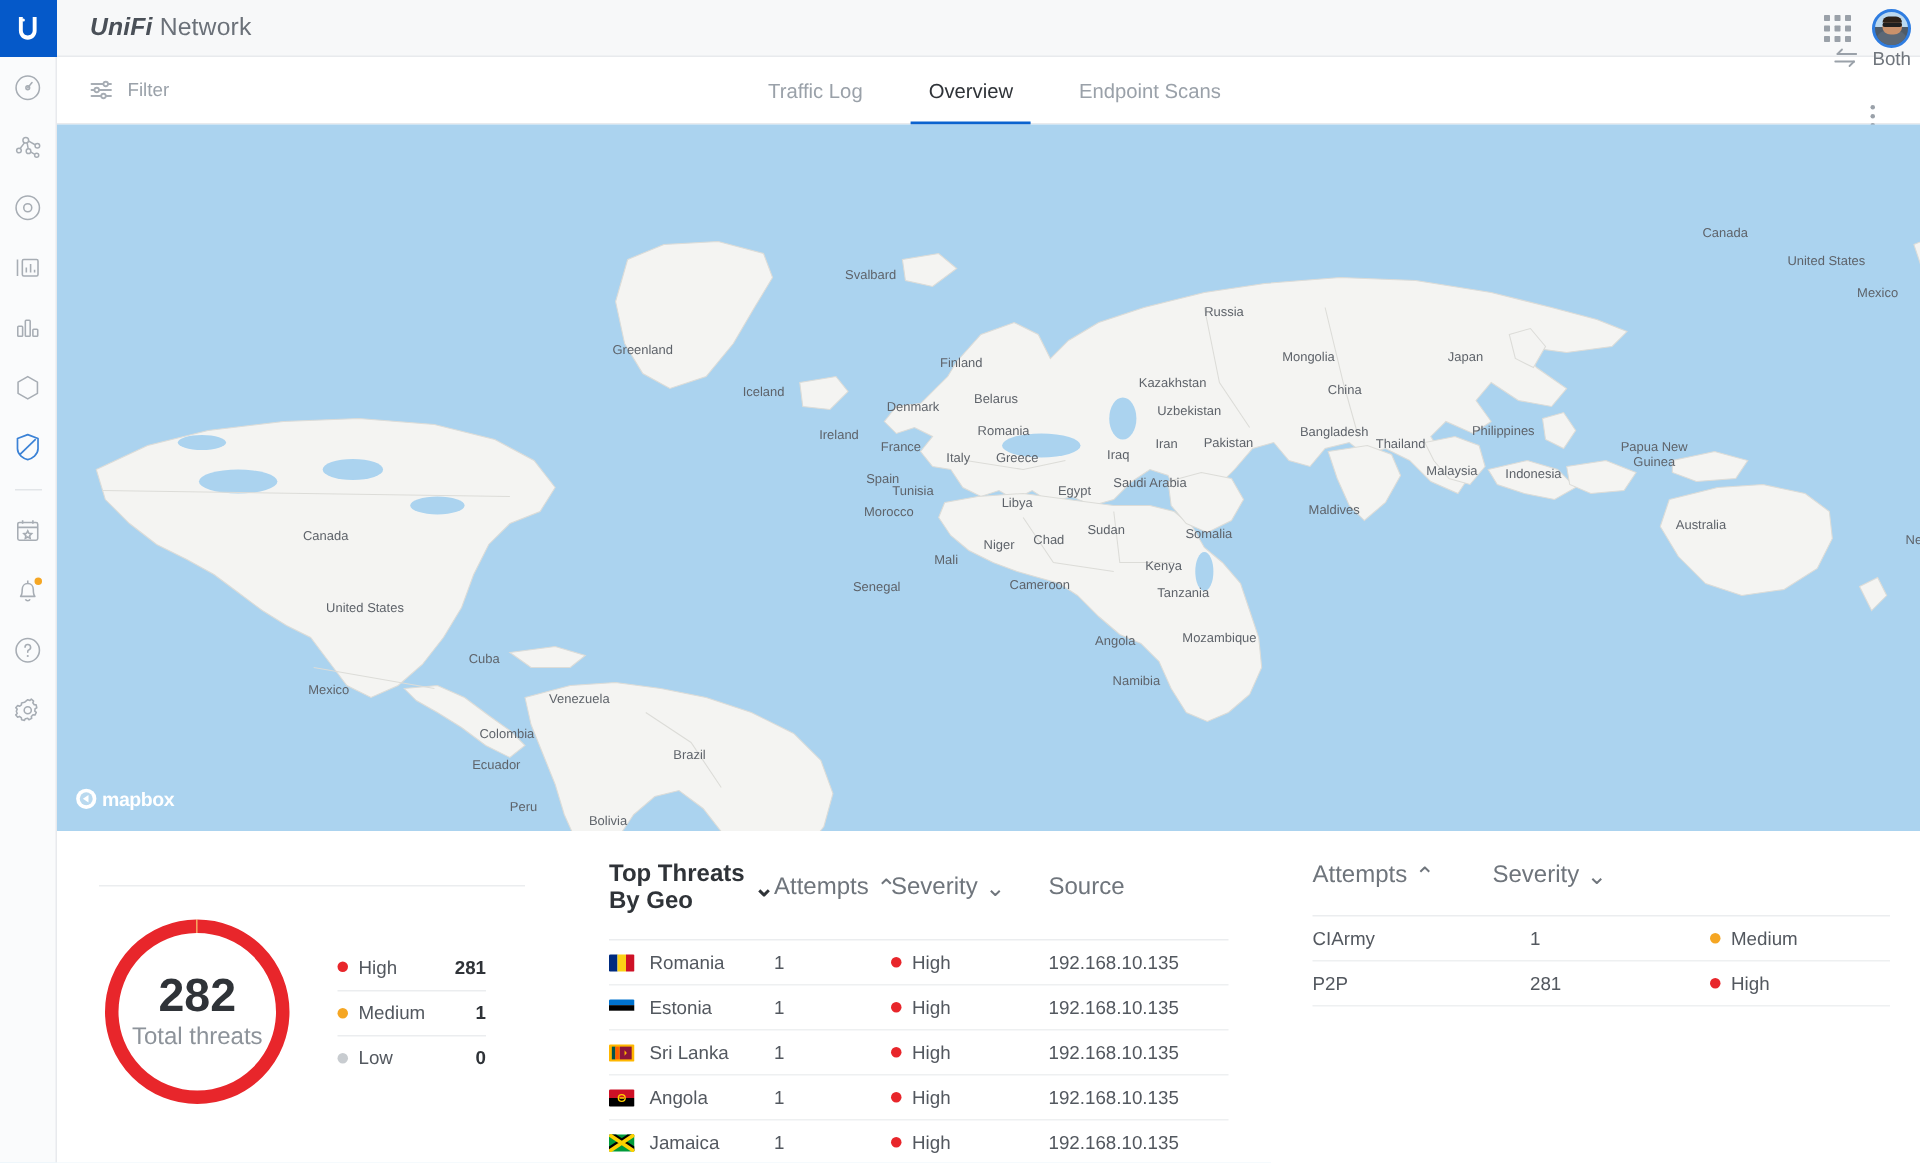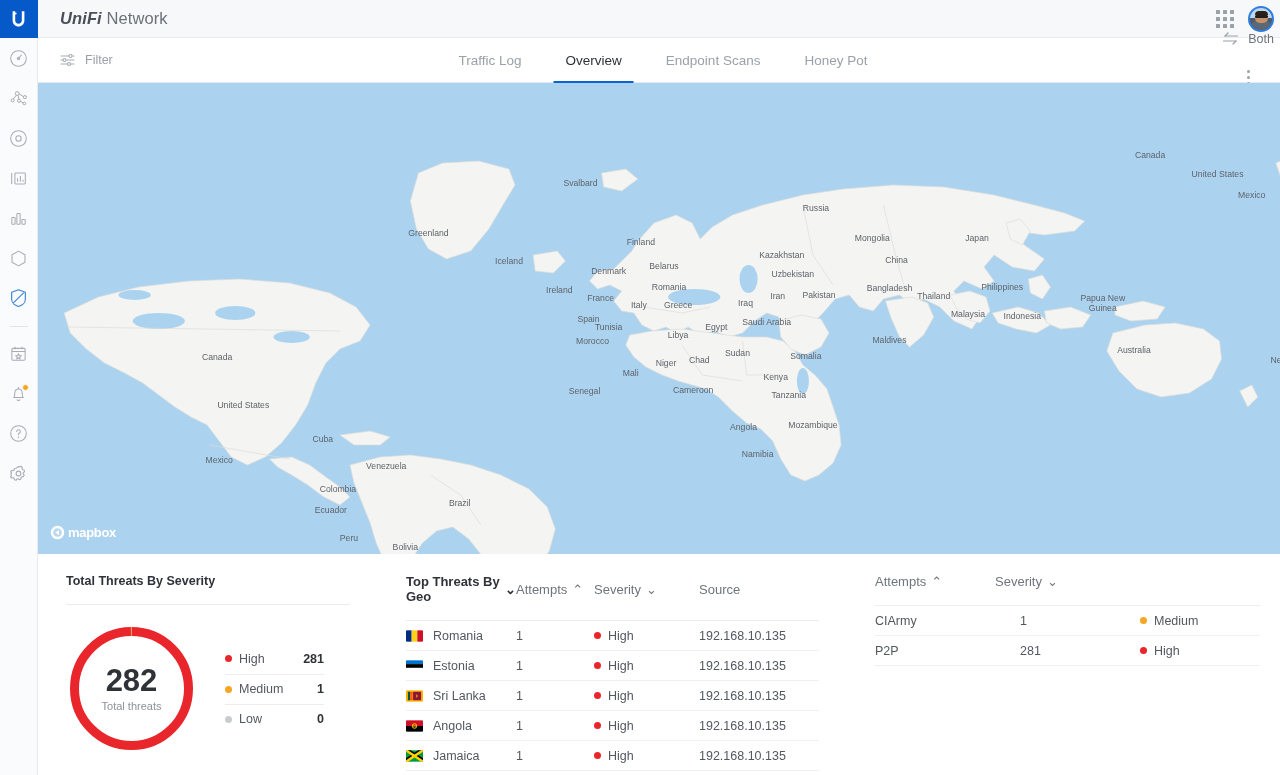--- a/index.html
+++ b/index.html
@@ -133,33 +133,33 @@
   .panel-heading { font-size: 12.5px; font-weight: bold; color: #2f3338; }
   .hr { height: 1px; background: #ebedef; margin-top: 16px; }
 
   .donut-row { display: flex; align-items: center; margin-top: 18px; text-align: center; }
   .donut { position: relative; width: 131px; height: 131px; flex: 0 0 131px; }
   .donut-center {
     position: absolute; inset: 0; display: flex; flex-direction: column;
     align-items: center; justify-content: center;
   }
   .donut-total { font-size: 31px; font-weight: bold; color: #2f3338; line-height: 1.05; }
-  .donut-caption { font-size: 11px; color: #8d939a; margin-top: 3px; }
+  .donut-caption { font-size: 16px; color: #8d939a; margin-top: 3px; }
 
   .legend { margin-left: 28px; width: 99px; }
   .legend-row {
     display: flex; align-items: center; height: 30px; font-size: 12.5px;
   }
   .legend-row + .legend-row { border-top: 1px solid #ebedef; }
   .dot { width: 7px; height: 7px; border-radius: 50%; flex: 0 0 7px; margin-right: 7px; }
   .legend-name { color: #53585f; }
   .legend-val { margin-left: auto; font-weight: bold; color: #2f3338; }
 
   
-  .thead { display: flex; align-items: center; font-size: 13px; }
+  .thead { display: flex; align-items: center; font-size: 16px; }
   .th { color: #6f757c; display: flex; align-items: center; gap: 5px; cursor: pointer; }
   .th.strong { font-weight: bold; color: #2f3338; }
   .tr {
     display: flex; align-items: center; height: 30px; font-size: 12.5px;
     border-bottom: 1px solid #eef0f1; color: #53585f;
   }
   .geo-c1 { width: 110px; display: flex; align-items: center; gap: 10px; }
   .geo-c2 { width: 78px; }
   .geo-c3 { width: 105px; display: flex; align-items: center; }
   .geo-c4 { width: 120px; }
@@ -325,21 +325,20 @@
               <circle cx="9" cy="11" r="1.5"></circle>
           </g>
         </svg>
         <span class="filter-label">Filter</span>
       </div>
 
       <div class="tabs">
         <div class="tab">Traffic Log</div>
         <div class="tab active">Overview</div>
         <div class="tab">Endpoint Scans</div>
-        <div class="tab">Honey Pot</div>
       </div>
 
       <div class="tabbar-right">
         <div class="both-btn">
           <svg width="17" height="13" viewBox="0 0 17 13">
             <g stroke="#9aa1a9" stroke-width="1.2" fill="none" stroke-linecap="round" stroke-linejoin="round">
               <path d="M15.5 4 H3"></path>
                 <path d="M6 1 L3 4"></path>
               <path d="M1.5 9 H14"></path>
                 <path d="M11 12 L14 9"></path>
@@ -488,21 +487,20 @@
           <path d="M9.6 5.4 L9.6 10.6 L5.6 8 Z" fill="#fff"></path>
         </svg>
         <span class="mb-text">mapbox</span>
       </div>
 
     </div>
 
     <div class="panels">
 
       <div class="panel panel-severity">
-        <div class="panel-heading">Total Threats By Severity</div>
         <div class="hr"></div>
         <div class="donut-row">
           <div class="donut">
             <svg width="131" height="131" viewBox="0 0 131 131">
               <circle cx="65.5" cy="65.5" r="57" fill="none" stroke="#e8262b" stroke-width="9" stroke-dasharray="357 1.3" stroke-dashoffset="0" transform="rotate(-90 65.5 65.5)"></circle>
               <circle cx="65.5" cy="65.5" r="57" fill="none" stroke="#f5a623" stroke-width="9" stroke-dasharray="1.3 357" stroke-dashoffset="-357" transform="rotate(-90 65.5 65.5)"></circle>
             </svg>
             <div class="donut-center">
               <div class="donut-total">282</div>
               <div class="donut-caption">Total threats</div>

